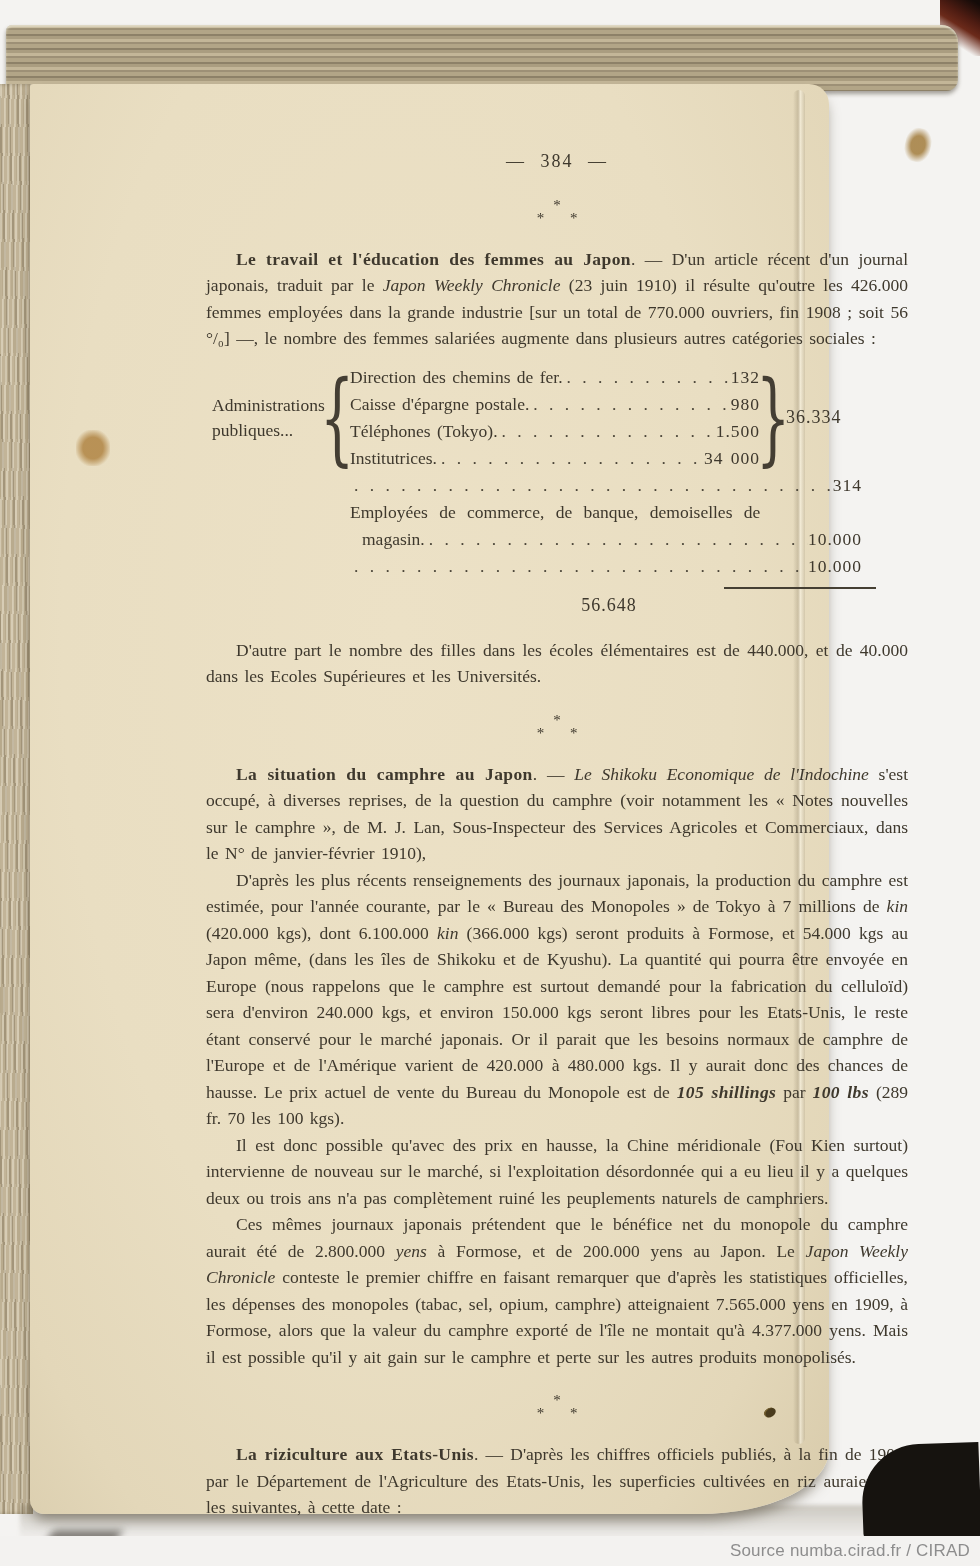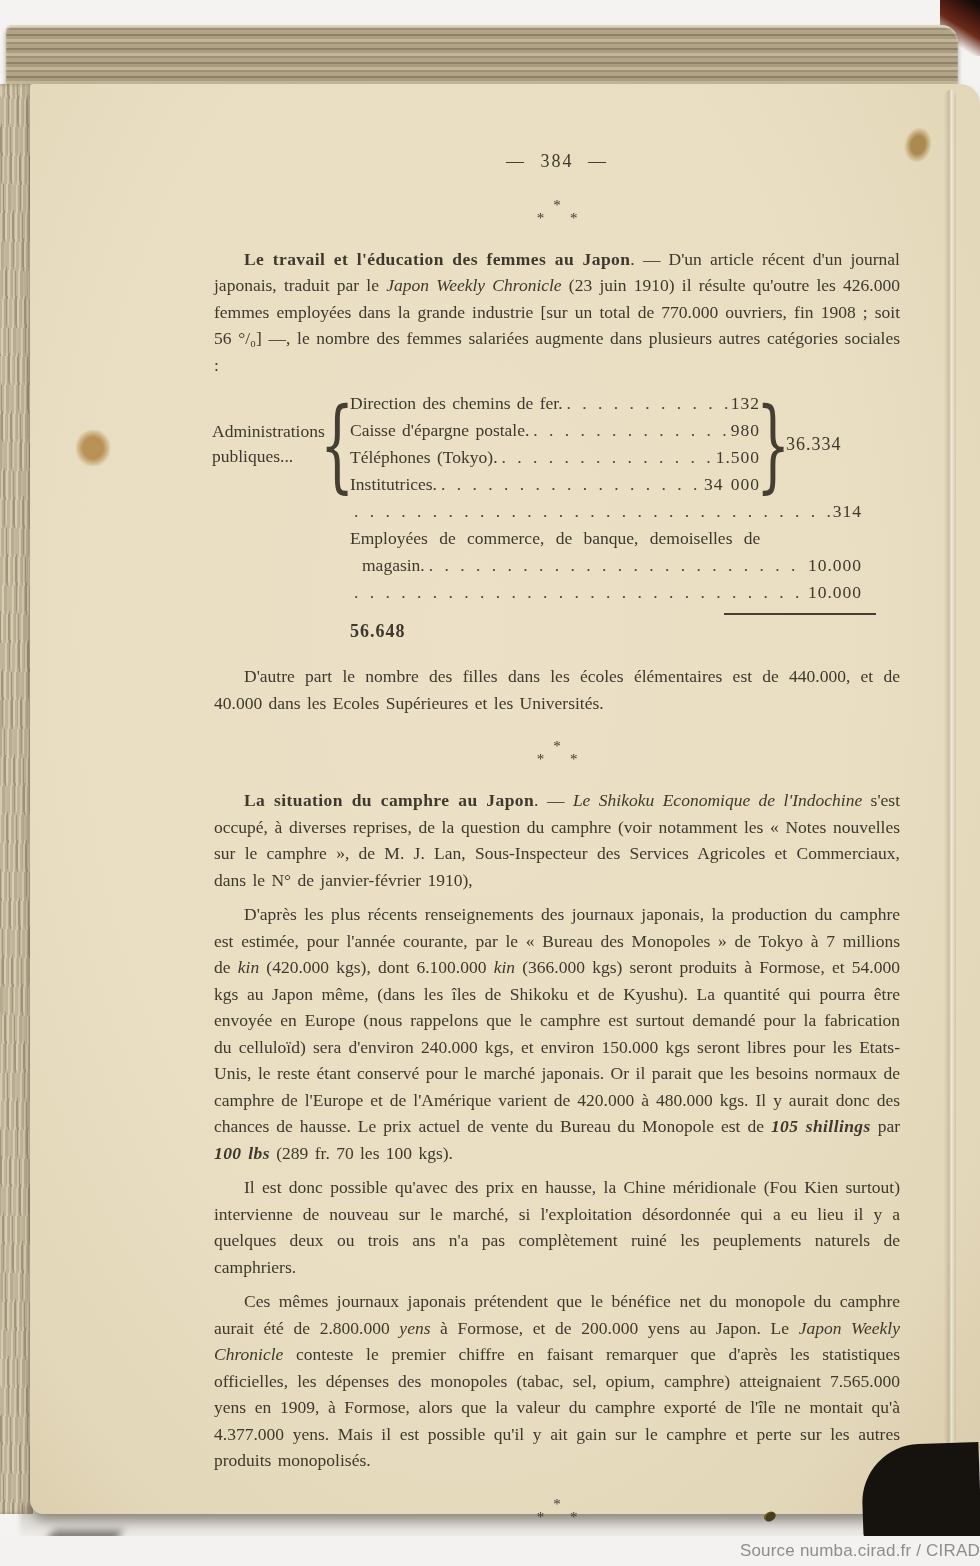--- a/index.html
+++ b/index.html
@@ -24,21 +24,21 @@
   }
   .deckle{
     position:absolute;left:0;top:84px;width:33px;height:1430px;z-index:3;
     background:
       repeating-linear-gradient(92deg,rgba(255,250,235,.35) 0 2px,rgba(0,0,0,0) 2px 5px),
       repeating-linear-gradient(88deg,#b9ab8e 0 3px,#a3957a 3px 5px,#c2b498 5px 9px),
       #b0a287;
     box-shadow:inset -3px 0 4px rgba(70,60,40,.35);
   }
   .page{
-    position:absolute;left:30px;top:84px;width:950px;height:1430px;z-index:4;
+    position:absolute;left:30px;top:84px;width:799px;height:1430px;z-index:4;
     background:radial-gradient(ellipse at 46% 38%,#ece1c6 0%,#e9dec2 55%,#e3d7b9 82%,#d8cbab 100%);
     border-radius:3px 20px 130px 14px / 3px 20px 64px 14px;
     box-shadow:0 9px 13px -3px rgba(75,66,48,.55);
   }
   .crease{
     position:absolute;right:24px;top:6px;bottom:70px;width:12px;z-index:5;
     background:linear-gradient(90deg,rgba(92,78,52,0) 0%,rgba(92,78,52,.20) 42%,rgba(255,252,240,.45) 62%,rgba(92,78,52,.14) 100%);
     border-radius:8px;
   }
   .stain{position:absolute;z-index:6;pointer-events:none;}
@@ -61,40 +61,40 @@
     position:absolute;right:0;bottom:28px;width:118px;height:94px;z-index:7;
     background:#16130f;border-radius:58px 0 0 6px;transform:rotate(-2deg);
   }
   .cover-bl{
     position:absolute;left:48px;bottom:18px;width:70px;height:18px;z-index:3;
     background:rgba(40,36,30,.55);filter:blur(4px);transform:skewX(-24deg);
   }
   .bottom-bar{
     position:absolute;left:0;right:0;bottom:0;height:30px;z-index:9;
     background:#f3f2f0;
-    display:flex;justify-content:flex-end;align-items:center;box-sizing:border-box;
+    display:flex;justify-content:flex-end;align-items:center;padding-right:10px;box-sizing:border-box;
     font-family:"Liberation Sans","DejaVu Sans",sans-serif;
     font-size:17px;color:#8d8d8d;letter-spacing:.2px;
   }
   
   .content{
     position:absolute;left:176px;top:64px;width:702px;z-index:8;
     color:#3e382d;font-size:17.5px;line-height:26.5px;text-align:justify;
     word-spacing:2px;
   }
   .pageno{text-align:center;letter-spacing:2px;word-spacing:8px;font-size:18px;margin-bottom:6px;}
   .asterism{position:relative;text-align:center;margin:24px 0 20px;font-size:15px;color:#3e382d;}
   .asterism .top{display:block;line-height:12px;}
   .asterism .bot{display:block;line-height:15px;word-spacing:22px;}
   .ink-mark{
     position:absolute;left:558px;top:14px;width:12px;height:9px;
     background:#4a3c1e;border-radius:45% 60% 50% 55%;transform:rotate(-34deg);
     box-shadow:inset 1px 1px 0 #7a6430;
   }
-  .para{margin:8px;text-indent:30px;}
+  .para{margin:0;text-indent:30px;}
   .b{font-weight:bold;letter-spacing:.4px;}
   .i{font-style:italic;}
   
   .stat-table{margin:12px 46px 18px 6px;line-height:27px;}
   .grp{display:flex;align-items:center;}
   .grp-label{width:112px;line-height:25px;flex:none;}
   .brace{
     flex:none;width:26px;height:106px;display:flex;align-items:center;justify-content:center;
     font-size:98px;font-family:"DejaVu Serif",serif;font-weight:400;color:#443e33;
   }
@@ -102,21 +102,21 @@
   .grp-rows{flex:1;min-width:0;}
   .trow{display:flex;align-items:baseline;justify-content:flex-end;}
   .lbl{white-space:nowrap;flex:none;}
   .dots{flex:1;overflow:hidden;white-space:nowrap;letter-spacing:1px;word-spacing:5px;padding:0 4px;color:#4a4438;}
   .val{white-space:nowrap;flex:none;text-align:right;letter-spacing:1px;}
   .grp-total{flex:none;width:76px;font-size:18px;letter-spacing:1px;}
   .sub{margin-left:138px;width:512px;}
   .fullrow{word-spacing:7px;}
   .indent{margin-left:12px;}
   .sum-rule{border-top:2px solid #453f33;width:152px;margin:7px -14px 3px auto;}
-  .sum{text-align:left;margin-right:-6px;font-size:18px;letter-spacing:1px;font-weight:bold;}
+  .sum{text-align:center;margin-right:-6px;font-size:18px;letter-spacing:1px;}
 </style>
 </head>
 <body>
 
 <div class="corner-tr"></div>
 <div class="edge-top"></div>
 <div class="deckle"></div>
 <div class="floor-shadow"></div>
 <div class="cover-bl"></div>
 

